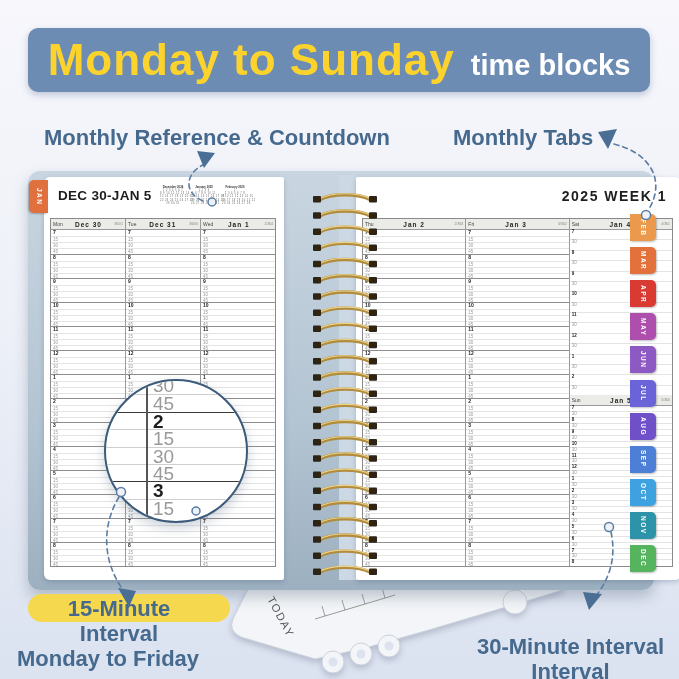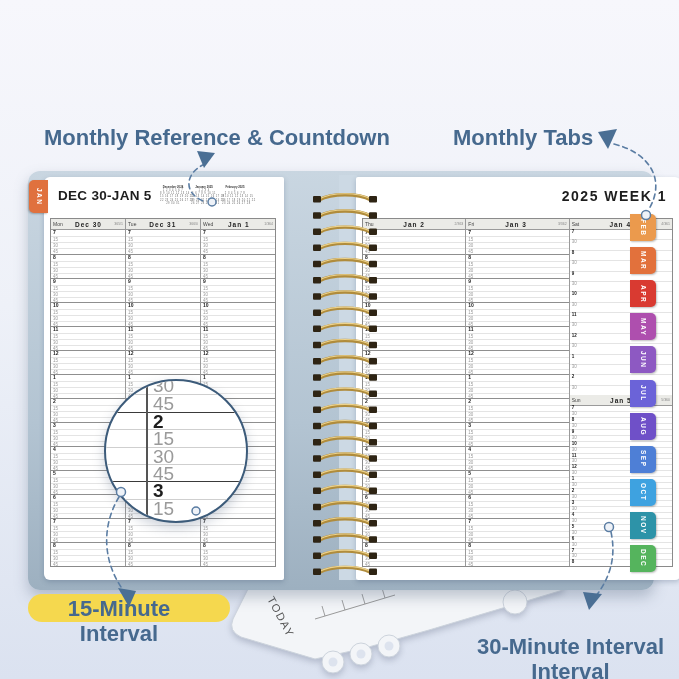--- a/index.html
+++ b/index.html
@@ -88,20 +88,24 @@
   .ruler{position:absolute;left:215px;top:573px;z-index:1;
     filter:drop-shadow(0 3px 3px rgba(100,110,135,.35));}
 
   .arrows{position:absolute;left:0;top:0;z-index:20;pointer-events:none;}
 </style>
 </head>
 <body>
 
 <div class="stage">
 
+  <div class="banner" style="background: rgb(109, 140, 180);">
+    <span class="banner-main" style="color: rgb(252, 211, 45);">Monday to Sunday</span>
+    <span class="banner-sub" style="color: rgb(255, 255, 255);">time blocks</span>
+  </div>
 
   <div class="callout callout-tabs" style="color: rgb(70, 105, 142);">Monthly Tabs</div>
   <div class="callout callout-ref" style="color: rgb(70, 105, 142);">Monthly Reference &amp; Countdown</div>
 
   <svg class="ruler" width="370" height="104" viewBox="0 0 370 104">
     <path d="M40,2 L18,46 Q13,58 26,64 L100,86 L150,75 L214,57 L348,17 L348,2 Z" fill="#f3f5f8" stroke="#ccd3dc" stroke-width="1"></path>
     <circle cx="118" cy="89" r="11" fill="#f3f5f8" stroke="#ccd3dc"></circle>
     <circle cx="146" cy="81" r="11" fill="#f3f5f8" stroke="#ccd3dc"></circle>
     <circle cx="174" cy="73" r="11" fill="#f3f5f8" stroke="#ccd3dc"></circle>
     <circle cx="118" cy="89" r="4.5" fill="#dde3ee"></circle>
@@ -802,20 +806,21 @@
         <div class="mrow">30</div>
         <div class="mrow">45</div>
         <div class="mrow bold">3</div>
         <div class="mrow">15</div>
       </div>
     <div class="mag-line"></div>
   </div>
 
   <div class="interval15" style="color: rgb(70, 105, 142);">
     <div class="l1"><span class="hl-pill" style="background: rgb(245, 216, 78);"></span><span>15-Minute Interval</span></div>
+    <div>Monday to Friday</div>
   </div>
   <div class="interval30" style="color: rgb(70, 105, 142);">
     <div>30-Minute Interval</div>
     <div>Interval</div>
   </div>
 
   <svg class="arrows" width="679" height="679" viewBox="0 0 679 679">
     <g fill="none" stroke="#5b7da3" stroke-width="1.6" stroke-dasharray="5 4" stroke-linecap="round">
       <path d="M205,164 C186,172 182,192 203,201"></path>
       <path d="M614,144 C650,153 666,180 649,209"></path>

